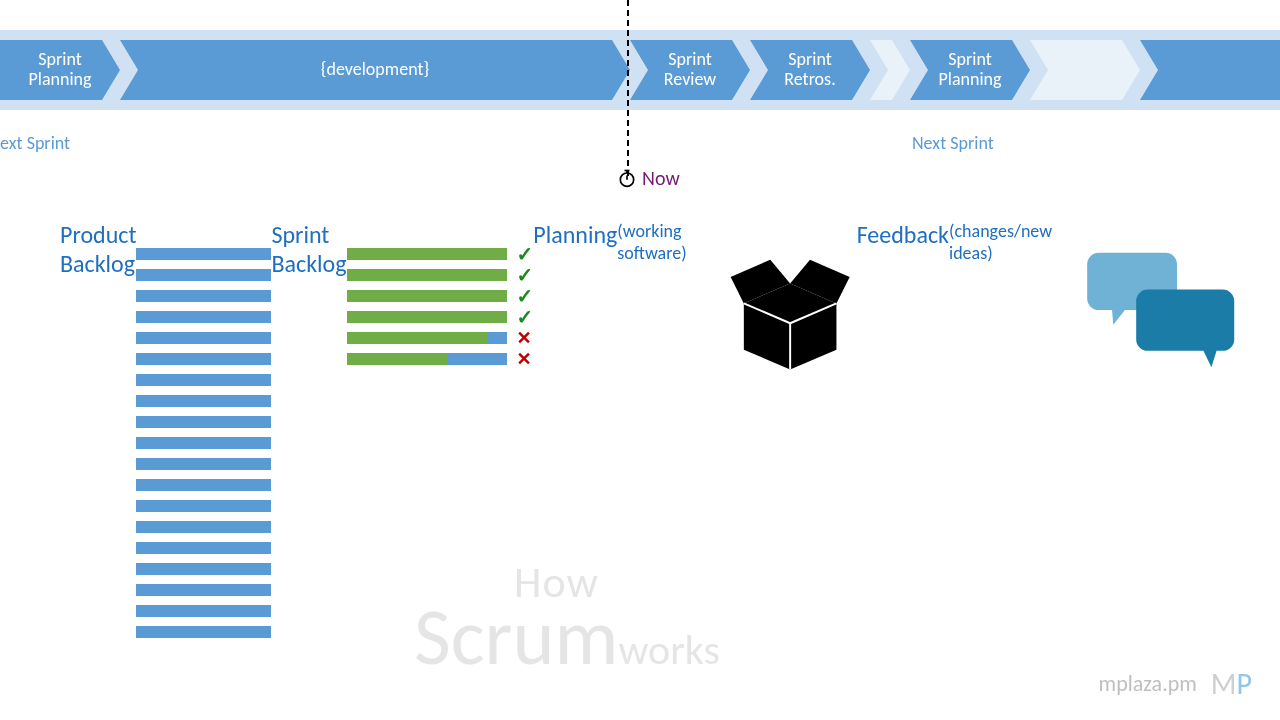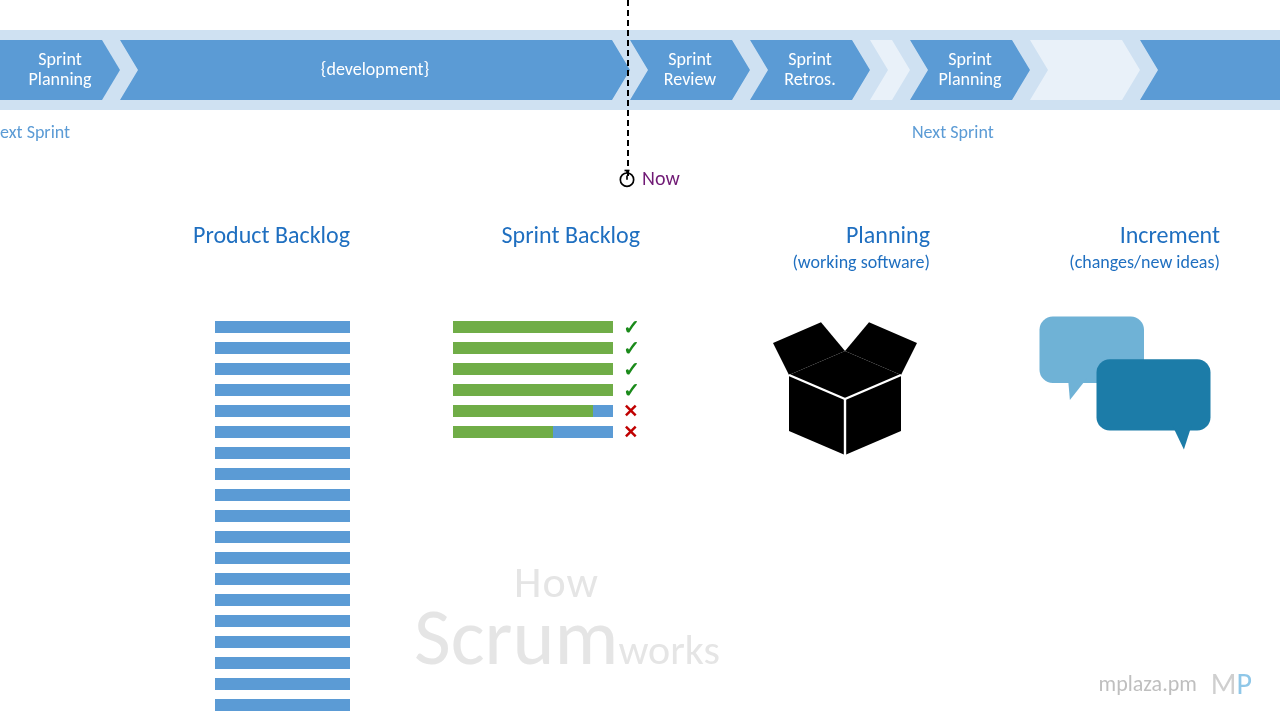--- a/index.html
+++ b/index.html
@@ -51,21 +51,21 @@
   .chev.first .chev-bg {
     clip-path: polygon(0 0, calc(100% - 18px) 0, 100% 50%, calc(100% - 18px) 100%, 0 100%);
   }
   .chev.dev { flex: 0 0 510px; }
   .chev.dev2 { flex: 0 0 200px; }
   .chev.sp { flex: 0 0 120px; }
   .chev.light .chev-bg { background: #e9f1f9; }
 
   .sprint-label {
     position: absolute;
-    top: 121px;
+    top: 132px;
     color: #5b9bd5;
     font-size: 18px;
   }
 
   
   .now-line {
     position: absolute;
     left: 627px;
     top: 0;
     height: 176px;
@@ -92,22 +92,22 @@
     position: absolute;
     top: 220px;
     left: 0;
     right: 0;
     display: flex;
     padding: 0 60px;
   }
   .col {
     flex: 1;
     display: flex;
-    flex-direction: column;
-    align-items: flex-end;
+    flex-direction: row;
+    align-items: flex-start;
   }
   .col h2 {
     color: #1f6fc0;
     font-weight: 400;
     font-size: 24px;
     margin-bottom: 2px;
   }
   .col .sub {
     color: #1f6fc0;
     font-size: 18px;
@@ -318,21 +318,21 @@
       <polygon points="50,30 15,45 5,25 35,12" fill="#000"></polygon>
       <polygon points="50,30 85,45 95,25 65,12" fill="#000"></polygon>
       <polygon points="15,45 50,60 46,64 11,49" fill="#fff" opacity="0.0"></polygon>
       <line x1="50" y1="60" x2="50" y2="95" stroke="#fff" stroke-width="1.5"></line>
       <line x1="15" y1="45" x2="50" y2="60" stroke="#fff" stroke-width="1.5"></line>
       <line x1="85" y1="45" x2="50" y2="60" stroke="#fff" stroke-width="1.5"></line>
     </svg>
   </div>
 
   <div class="col">
-    <h2>Increment</h2>
+    <h2>Feedback</h2>
     <div class="sub">(changes/new ideas)</div>
     <svg class="chat-icon" width="190" height="160" viewBox="0 0 200 160">
       <rect x="10" y="10" width="110" height="70" rx="14" fill="#6fb2d6"></rect>
       <polygon points="40,75 60,75 42,98" fill="#6fb2d6"></polygon>
       <rect x="70" y="55" width="120" height="75" rx="14" fill="#1c7ca8"></rect>
       <polygon points="150,125 170,125 162,150" fill="#1c7ca8"></polygon>
     </svg>
   </div>
 
 </div>

